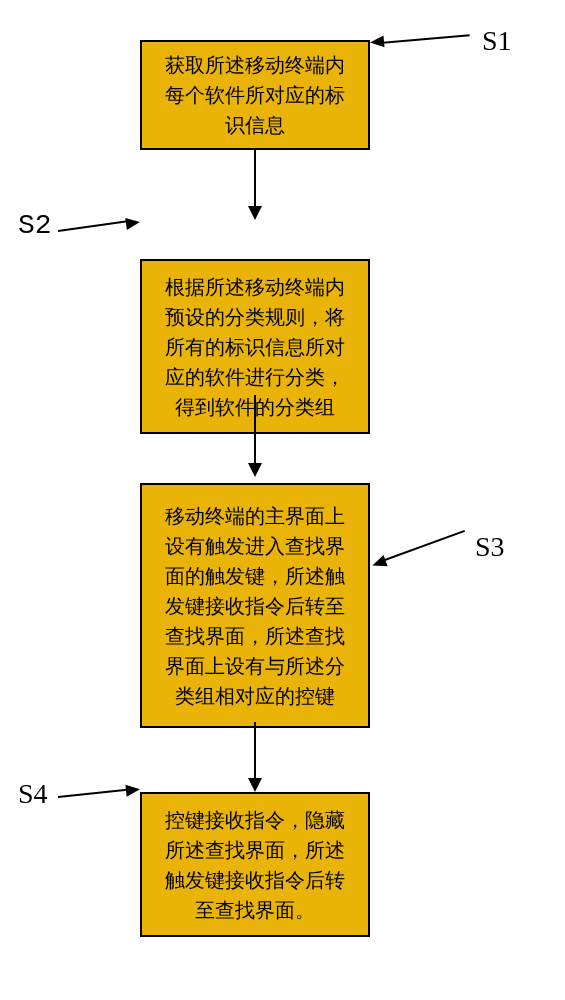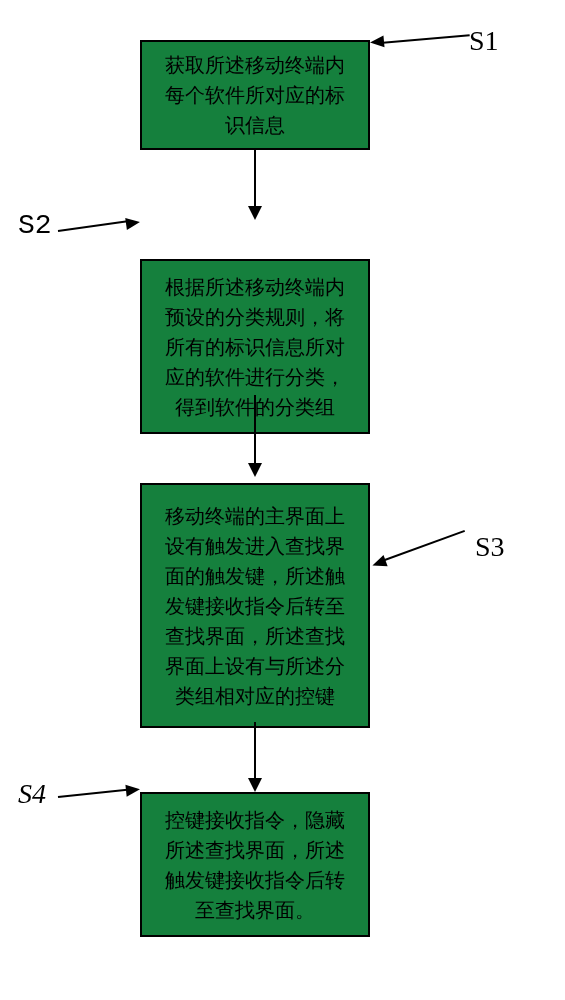--- a/index.html
+++ b/index.html
@@ -15,21 +15,21 @@
       font-family: "SimSun", "Microsoft YaHei", sans-serif;
     }
     .flowchart {
       position: relative;
       width: 100%;
       height: 100%;
     }
     .box {
       position: absolute;
       border: 2px solid black;
-      background: #15803d;
+      background: #eab308;
       padding: 12px 16px;
       font-size: 20px;
       line-height: 1.5;
       text-align: left;
       display: flex;
       align-items: center;
       justify-content: center;
     }
     .box-inner {
       text-align: center;
@@ -71,21 +71,21 @@
   </style>
 </head>
 <body>
 
 <div class="flowchart">
 
   <div class="box" style="left:140px; top:40px; width:230px; height:110px;">
     <div class="box-inner">获取所述移动终端内每个软件所对应的标识信息</div>
   </div>
 
-  <div class="label" style="left:469px; top:25px;text-align:right;">S1</div>
+  <div class="label" style="left:482px; top:25px;text-align:right;">S1</div>
 
   <div class="pointer-line" style="left:380px; top:42px; width:90px; transform: rotate(-5deg);"></div>
   <div class="pointer-head" style="left:370px; top:36px; transform: rotate(-5deg);"></div>
 
   <div class="arrow-line" style="left:254px; top:150px; width:2px; height:58px;"></div>
   <div class="arrow-head arrow-down" style="left:248px; top:206px;"></div>
 
   <div class="box" style="left:140px; top:220px; width:230px; height:175px;margin-top:39px;">
     <div class="box-inner">根据所述移动终端内预设的分类规则，将所有的标识信息所对应的软件进行分类，得到软件的分类组</div>
   </div>
@@ -107,18 +107,18 @@
   <div class="pointer-line" style="left:382px; top:560px; width:88px; transform: rotate(-20deg);"></div>
   <div class="pointer-head" style="left:372px; top:557px; transform: rotate(-20deg);"></div>
 
   <div class="arrow-line" style="left:254px; top:722px; width:2px; height:58px;"></div>
   <div class="arrow-head arrow-down" style="left:248px; top:778px;"></div>
 
   <div class="box" style="left:140px; top:792px; width:230px; height:145px;">
     <div class="box-inner">控键接收指令，隐藏所述查找界面，所述触发键接收指令后转至查找界面。</div>
   </div>
 
-  <div class="label" style="left:18px; top:778px;font-style:italic;">S4</div>
+  <div class="label" style="left:18px; top:778px;">S4</div>
 
   <div class="pointer-line" style="left:58px; top:796px; width:72px; transform: rotate(-6deg);"></div>
   <div class="pointer-head" style="left:126px; top:784px; transform: rotate(174deg);"></div>
 
 </div>
 
 </body></html>

